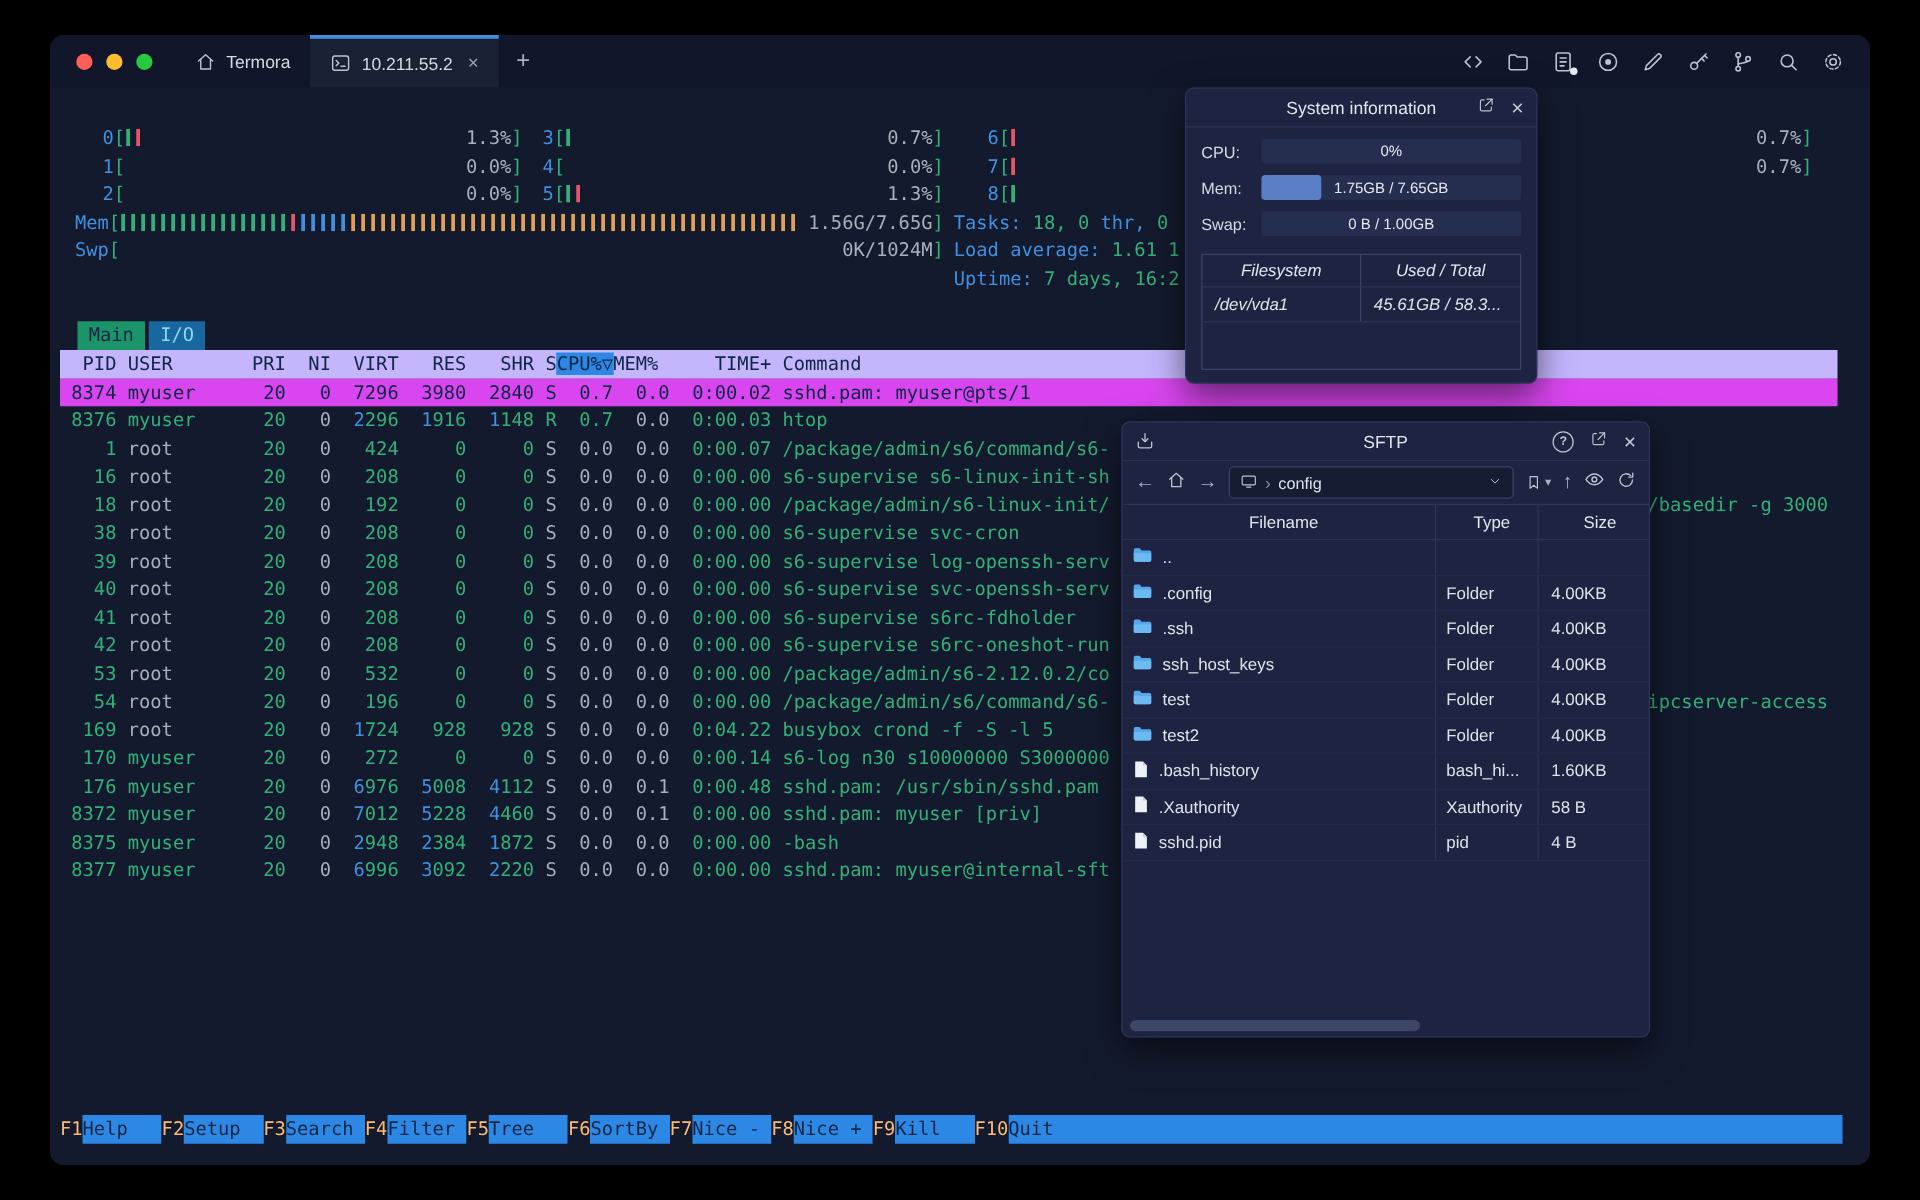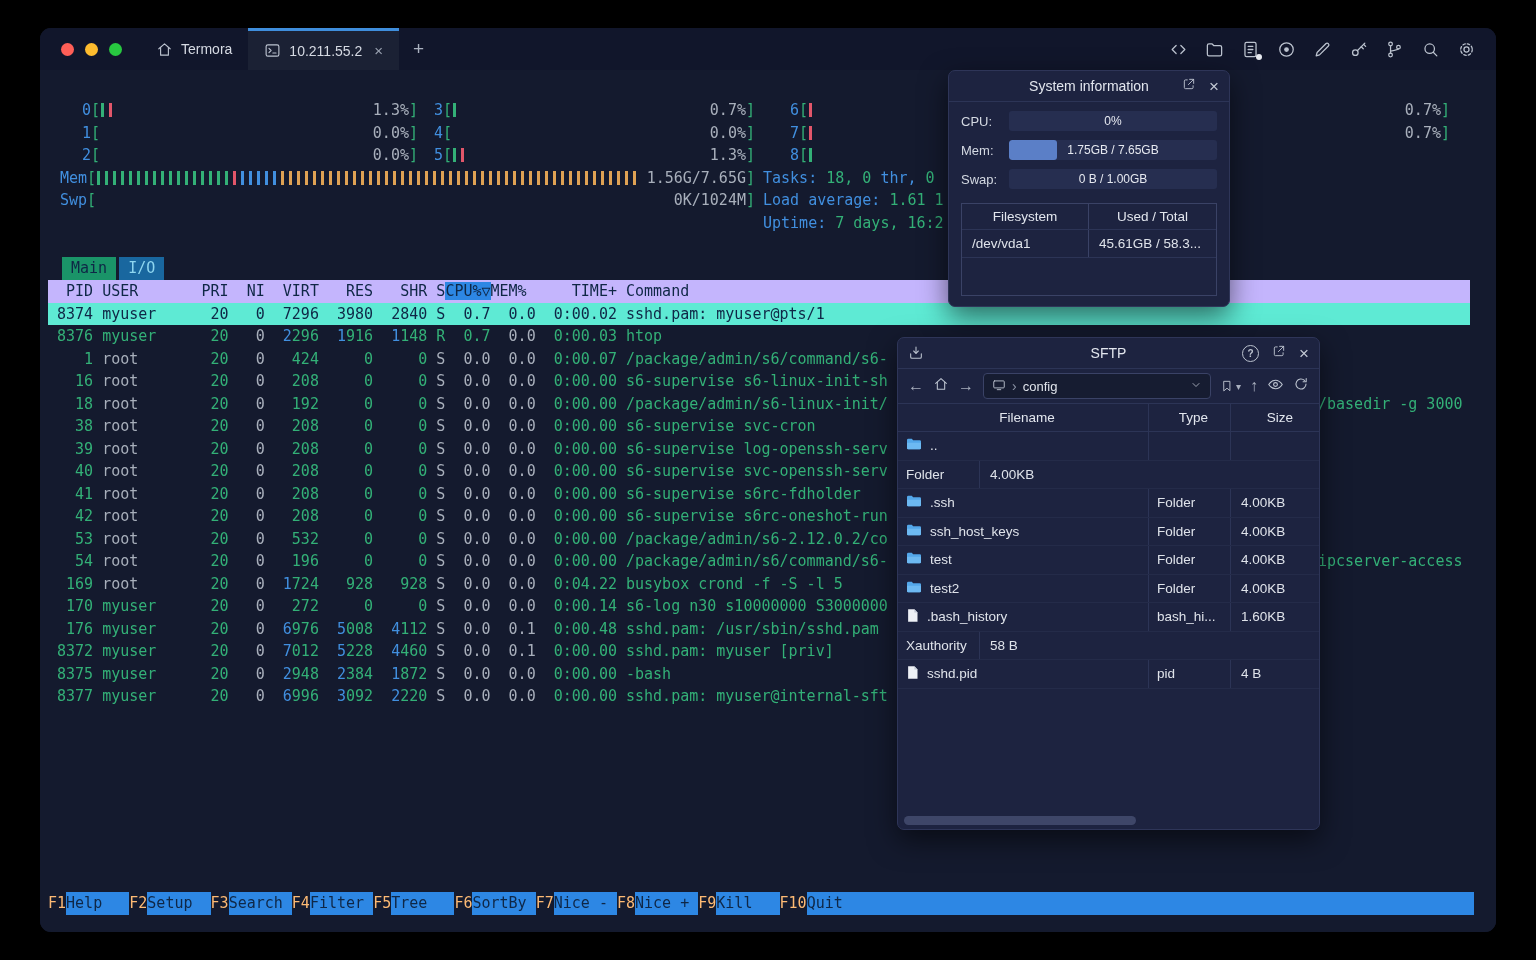--- a/index.html
+++ b/index.html
@@ -26,21 +26,21 @@
   .c-g{color:#33b077}.c-gb{color:#33b077;font-weight:normal}.c-b{color:#418fdf}
   .c-gy{color:#a8afbb}.hd{color:#0f2746}
   .meter{display:flex;align-items:center;}
   .meter .bars{flex:1;display:flex;align-items:center;overflow:hidden;padding-left:1px;}
   .bar{display:inline-block;width:3px;height:14px;margin-right:5px;}
   .bar.g{background:#33b077}.bar.r{background:#e2566a}.bar.bl{background:#418fdf}.bar.o{background:#dfa254}
   .vtab{display:inline-block;padding:0 9px;font:15px/22.5px "DejaVu Sans Mono",monospace;}
   .vtab.main{background:#1a9468;color:#0f2746;}
   .vtab.io{background:#19679f;color:#8ed6f0;margin-left:3px;}
   .prow{left:8px;width:1422px;height:22.5px;}
-  .prow.sel{background:#5eead4;}
+  .prow.sel{background:#d946ef;}
   .prow.sel span{color:#0f2746 !important;}
   .phead{left:8px;width:1422px;height:22.5px;background:#c4b5fd;}
   .phead .cpu-col{background:#2d87e4;}
   .fnbar{position:absolute;left:8px;top:822px;width:1426px;height:22.5px;display:flex;
     font:15px/22.5px "DejaVu Sans Mono",monospace;white-space:pre;}
   .fnk{color:#fdba74;}
   .fnl{background:#2d87e4;color:#0f2746;}
   .fnl.last{flex:1;}
   
   .panel{position:absolute;background:#1d2340;border:1px solid #2e3558;border-radius:7px;
@@ -52,21 +52,21 @@
   .xglyph{color:#c3c9d4;font-size:17px;line-height:1;}
   .qicon{width:15px;height:15px;border:1.5px solid #bcc3cf;border-radius:50%;color:#bcc3cf;
     font-size:10px;font-weight:bold;display:flex;align-items:center;justify-content:center;}
   
   .sirow{display:flex;align-items:center;margin:9px 12px 0 12px;}
   .sirow .silabel{width:48px;font-size:13px;color:#d4d9e2;}
   .sibar{flex:1;height:20px;background:#262e50;border-radius:3px;position:relative;overflow:hidden;}
   .sifill{position:absolute;left:0;top:0;bottom:0;background:#5b7fc7;border-radius:3px;}
   .sitext{position:absolute;left:0;right:0;top:0;bottom:0;display:flex;align-items:center;justify-content:center;
     font-size:12px;color:#e6e9f0;}
-  .sitable{position:absolute;left:12px;right:12px;top:132px;bottom:10px;border:1px solid #3a4266;}
+  .sitable{position:absolute;left:12px;right:12px;top:132px;bottom:10px;border:1px solid #3a4266;font-style:italic;}
   .sitable .trow{display:flex;border-bottom:1px solid #2c3456;}
   .sitable .th{height:25px;display:flex;align-items:center;justify-content:center;font-size:13.5px;color:#e2e6ee;}
   .sitable .td{height:27px;display:flex;align-items:center;padding-left:10px;font-size:13.5px;color:#dfe3ea;}
   .sitable .cdiv{border-right:1px solid #3a4266;}
   .w50{width:50%;box-sizing:border-box;}
   
   .sftoolbar{height:34px;display:flex;align-items:center;padding:0 10px;gap:9px;}
   .navg{color:#aab1bf;font-size:16px;line-height:1;}
   .crumb{flex:1;height:24px;border:1px solid #3a4266;border-radius:4px;background:#161c31;
     display:flex;align-items:center;padding:0 8px;gap:6px;font-size:13px;color:#dfe3ea;}
@@ -331,20 +331,27 @@
             <span><svg width="16" height="14" viewBox="0 0 24 20">
                 <path d="M1.5 4a2 2 0 0 1 2-2h5.2l2 2.5h10a1.8 1.8 0 0 1 1.8 1.8V16a2 2 0 0 1-2 2h-17a2 2 0 0 1-2-2z" fill="#53a7ea"></path>
                 <path d="M1.5 8h21v8a2 2 0 0 1-2 2h-17a2 2 0 0 1-2-2z" fill="#6db9f2"></path>
               </svg></span>
             <span>..</span>
           </div>
           <div class="fc coltype vline"></div>
           <div class="fc colsize"></div>
         </div>
         <div class="sfrow">
+          <div class="fc colname vline">
+            <span><svg width="16" height="14" viewBox="0 0 24 20">
+                <path d="M1.5 4a2 2 0 0 1 2-2h5.2l2 2.5h10a1.8 1.8 0 0 1 1.8 1.8V16a2 2 0 0 1-2 2h-17a2 2 0 0 1-2-2z" fill="#53a7ea"></path>
+                <path d="M1.5 8h21v8a2 2 0 0 1-2 2h-17a2 2 0 0 1-2-2z" fill="#6db9f2"></path>
+              </svg></span>
+            <span>.config</span>
+          </div>
           <div class="fc coltype vline">Folder</div>
           <div class="fc colsize">4.00KB</div>
         </div>
         <div class="sfrow">
           <div class="fc colname vline">
             <span><svg width="16" height="14" viewBox="0 0 24 20">
                 <path d="M1.5 4a2 2 0 0 1 2-2h5.2l2 2.5h10a1.8 1.8 0 0 1 1.8 1.8V16a2 2 0 0 1-2 2h-17a2 2 0 0 1-2-2z" fill="#53a7ea"></path>
                 <path d="M1.5 8h21v8a2 2 0 0 1-2 2h-17a2 2 0 0 1-2-2z" fill="#6db9f2"></path>
               </svg></span>
             <span>.ssh</span>
@@ -390,29 +397,36 @@
             <span><svg width="13" height="15" viewBox="0 0 20 24">
                 <path d="M3 2h10l5 5v15H3z" fill="#eef1f6"></path>
                 <path d="M13 2l5 5h-5z" fill="#c3cad6"></path>
               </svg></span>
             <span>.bash_history</span>
           </div>
           <div class="fc coltype vline">bash_hi...</div>
           <div class="fc colsize">1.60KB</div>
         </div>
         <div class="sfrow">
-          <div class="fc coltype vline">Xauthority</div>
-          <div class="fc colsize">58 B</div>
-        </div>
-        <div class="sfrow">
           <div class="fc colname vline">
             <span><svg width="13" height="15" viewBox="0 0 20 24">
                 <path d="M3 2h10l5 5v15H3z" fill="#eef1f6"></path>
                 <path d="M13 2l5 5h-5z" fill="#c3cad6"></path>
               </svg></span>
+            <span>.Xauthority</span>
+          </div>
+          <div class="fc coltype vline">Xauthority</div>
+          <div class="fc colsize">58 B</div>
+        </div>
+        <div class="sfrow">
+          <div class="fc colname vline">
+            <span><svg width="13" height="15" viewBox="0 0 20 24">
+                <path d="M3 2h10l5 5v15H3z" fill="#eef1f6"></path>
+                <path d="M13 2l5 5h-5z" fill="#c3cad6"></path>
+              </svg></span>
             <span>sshd.pid</span>
           </div>
           <div class="fc coltype vline">pid</div>
           <div class="fc colsize">4 B</div>
         </div>
       </div>
     <div class="hscroll"></div>
   </div>
 
 </div>

